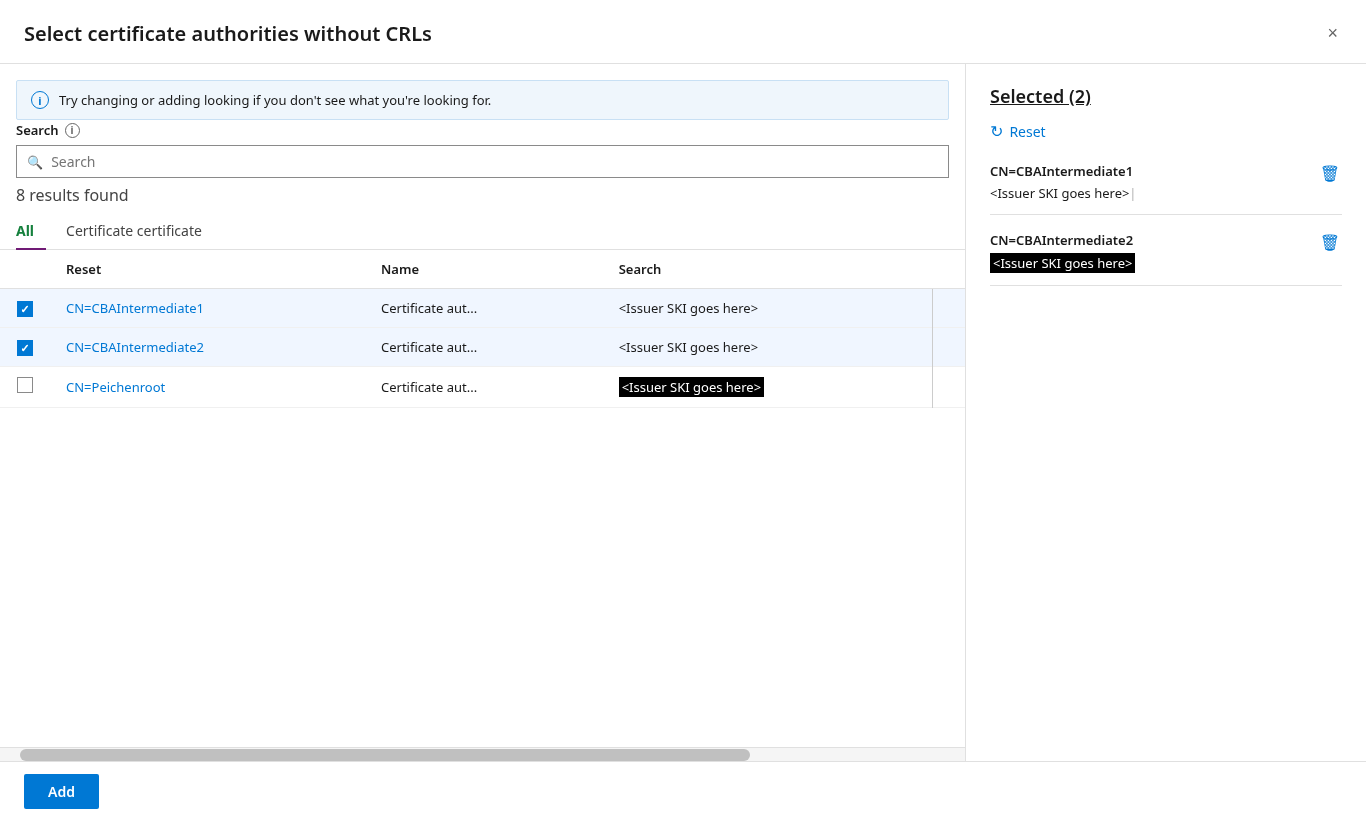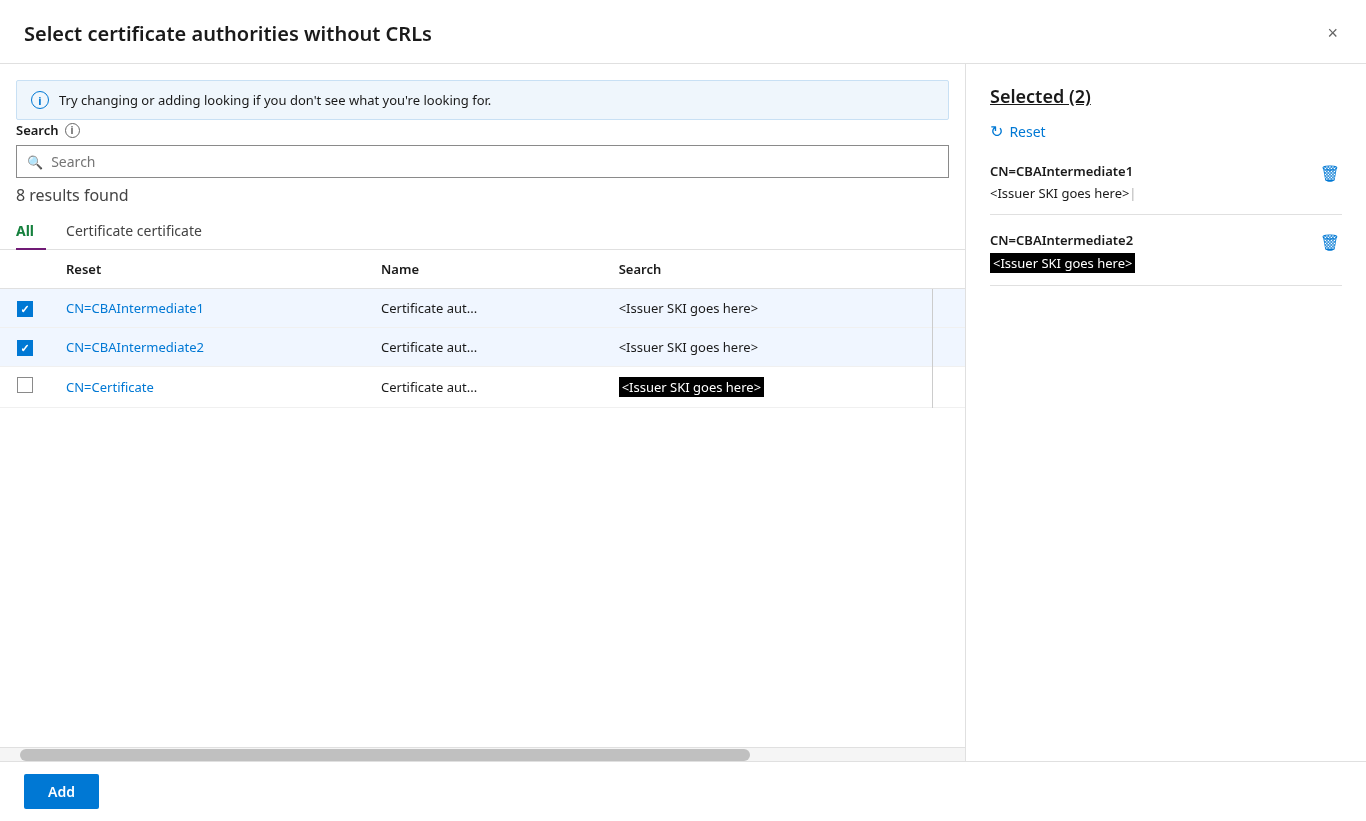--- a/index.html
+++ b/index.html
@@ -433,21 +433,21 @@
               </tr>
               <tr class="selected-row">
                 <td><div class="checkbox checked"></div></td>
                 <td class="name-cell">CN=CBAIntermediate2</td>
                 <td>Certificate aut...</td>
                 <td>&lt;Issuer SKI goes here&gt;</td>
                 <td style="border-left: 1px solid rgb(204, 204, 204); width: 10px;"></td>
               </tr>
               <tr>
                 <td><div class="checkbox"></div></td>
-                <td class="name-cell">CN=Certificate</td>
+                <td class="name-cell">CN=Peichenroot</td>
                 <td>Certificate aut...</td>
                 <td><span class="details-cell highlighted">&lt;Issuer SKI goes here&gt;</span></td>
                 <td style="border-left: 1px solid rgb(204, 204, 204); width: 10px;"></td>
               </tr>
             </tbody>
         </table>
       </div>
 
       <div class="scrollbar-area">
         <div class="scrollbar-thumb"></div>

